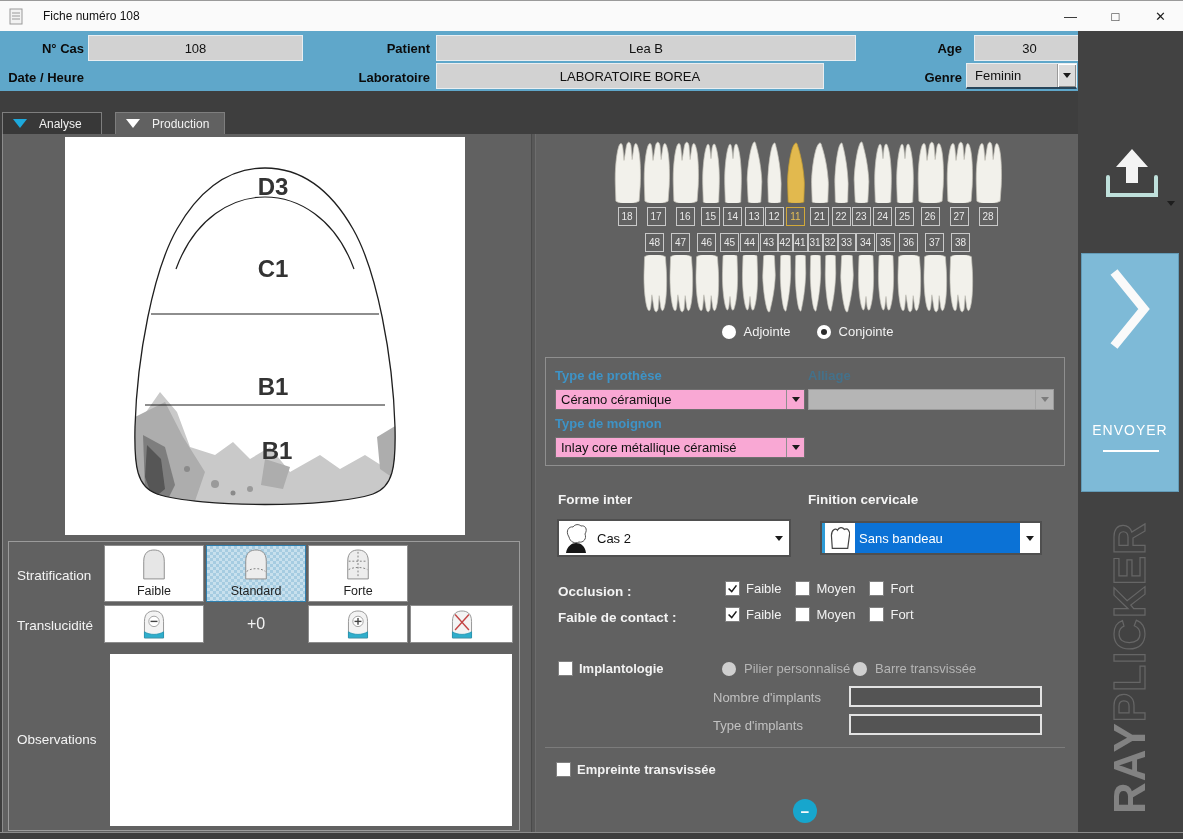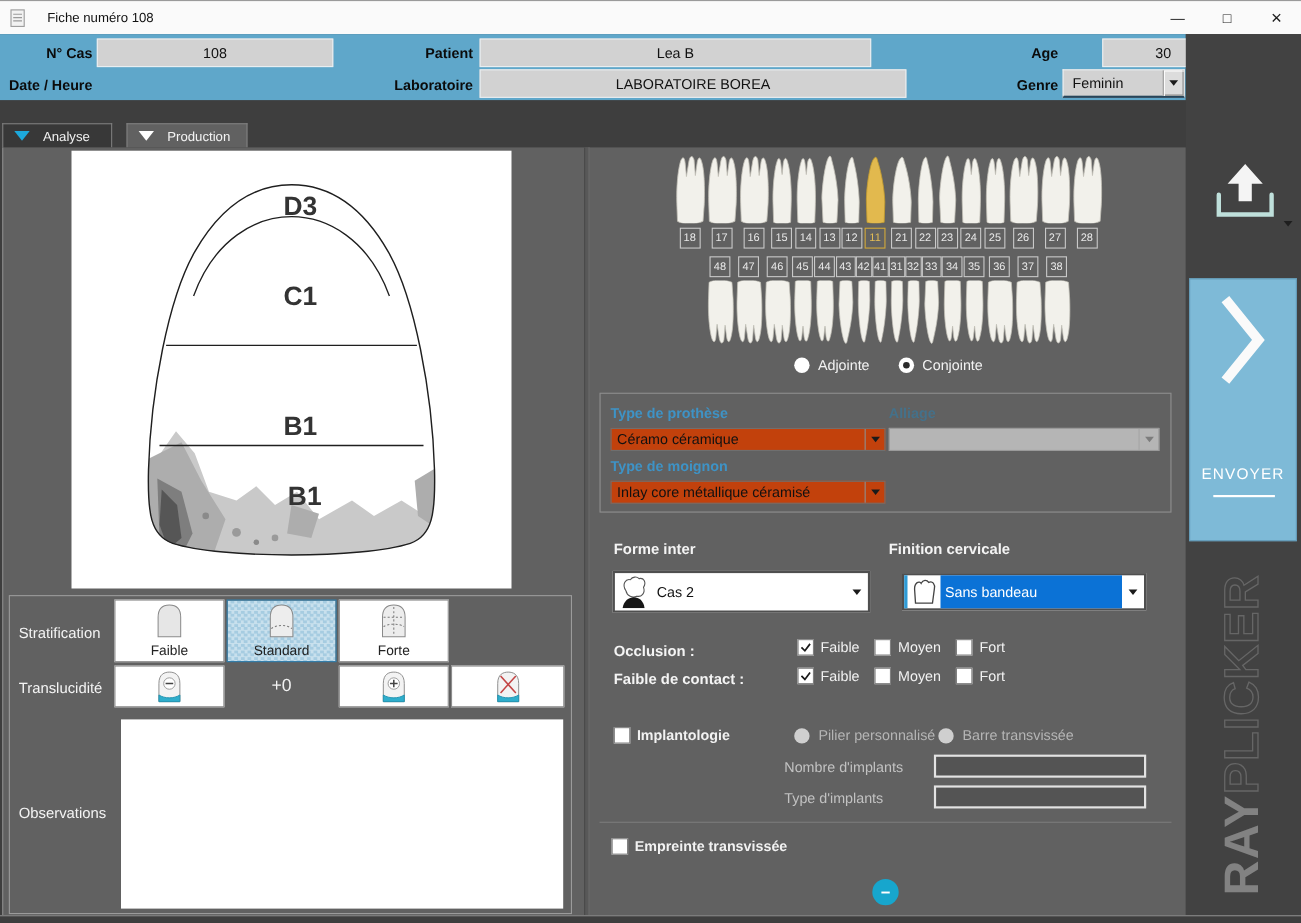--- a/index.html
+++ b/index.html
@@ -85,21 +85,21 @@
   .radio{width:14px;height:14px;border-radius:50%;background:#fff;display:flex;align-items:center;justify-content:center;}
   .radio .dot{width:6px;height:6px;border-radius:50%;background:#2b2b2b;}
   .radio.disabled{background:#CFCFCF;}
 
   .box1{position:absolute;left:8px;top:223px;width:520px;height:109px;border:1px solid #8f8f8f;box-sizing:border-box;}
   .lbl-blue{position:absolute;font-size:13px;font-weight:bold;color:#3E93C6;}
   .lbl-dim{position:absolute;font-size:13px;font-weight:bold;color:#44718A;}
   .lbl-white{position:absolute;font-size:13.5px;font-weight:bold;color:#f4f4f4;}
   .lbl-gray{position:absolute;font-size:13px;color:#C2C2C2;}
 
-  .combo{position:absolute;background:#c2410c;border:1px solid #6f6f6f;box-sizing:border-box;
+  .combo{position:absolute;background:#f9a8d4;border:1px solid #6f6f6f;box-sizing:border-box;
          display:flex;align-items:center;font-size:13px;color:#111;padding-left:5px;}
   .combo .sep-arrow{margin-left:auto;height:100%;width:17px;display:flex;align-items:center;justify-content:center;
          border-left:1px solid #8f8f8f;}
   .combo.disabled{background:#B5B5B5;border-color:#9a9a9a;}
   .combo.disabled .sep-arrow{border-left-color:#a5a5a5;}
   .combo.disabled .tri-down{border-top-color:#7c7c7c;}
 
   .bigcombo{position:absolute;background:#fff;border:2px solid #4F4F4F;box-sizing:border-box;
             display:flex;align-items:center;font-size:13px;color:#111;}
   .bigcombo .icon-cell{width:34px;display:flex;align-items:center;justify-content:center;}
@@ -153,26 +153,26 @@
     <div class="win-btn">✕</div>
   </div>
 </div>
 
 <div class="abs header">
   <div class="hlabel" style="left:4px;top:10px;width:80px;">N° Cas</div>
   <div class="hval" style="left:88px;top:4px;width:215px;height:26px;">108</div>
   <div class="hlabel" style="left:4px;top:39px;width:80px;">Date / Heure</div>
 
   <div class="hlabel" style="left:305px;top:10px;width:125px;">Patient</div>
-  <div class="hval" style="left:436px;top:4px;width:356px;height:26px;">Lea B</div>
+  <div class="hval" style="left:436px;top:4px;width:420px;height:26px;">Lea B</div>
   <div class="hlabel" style="left:305px;top:39px;width:125px;">Laboratoire</div>
   <div class="hval" style="left:436px;top:32px;width:388px;height:26px;">LABORATOIRE BOREA</div>
 
   <div class="hlabel" style="left:827px;top:10px;width:135px;">Age</div>
-  <div class="hval" style="left:1002px;top:4px;width:111px;height:26px;">30</div>
+  <div class="hval" style="left:974px;top:4px;width:111px;height:26px;">30</div>
   <div class="hlabel" style="left:827px;top:39px;width:135px;">Genre</div>
   <div class="hval left" style="left:966px;top:32px;width:111px;height:26px;border-bottom:2px solid #27455a;">
     <span>Feminin</span>
     <span class="combo-arrow-btn">
         <span class="tri-down"></span>
       </span>
   </div>
 </div>
 
 <div class="abs tabbar">

